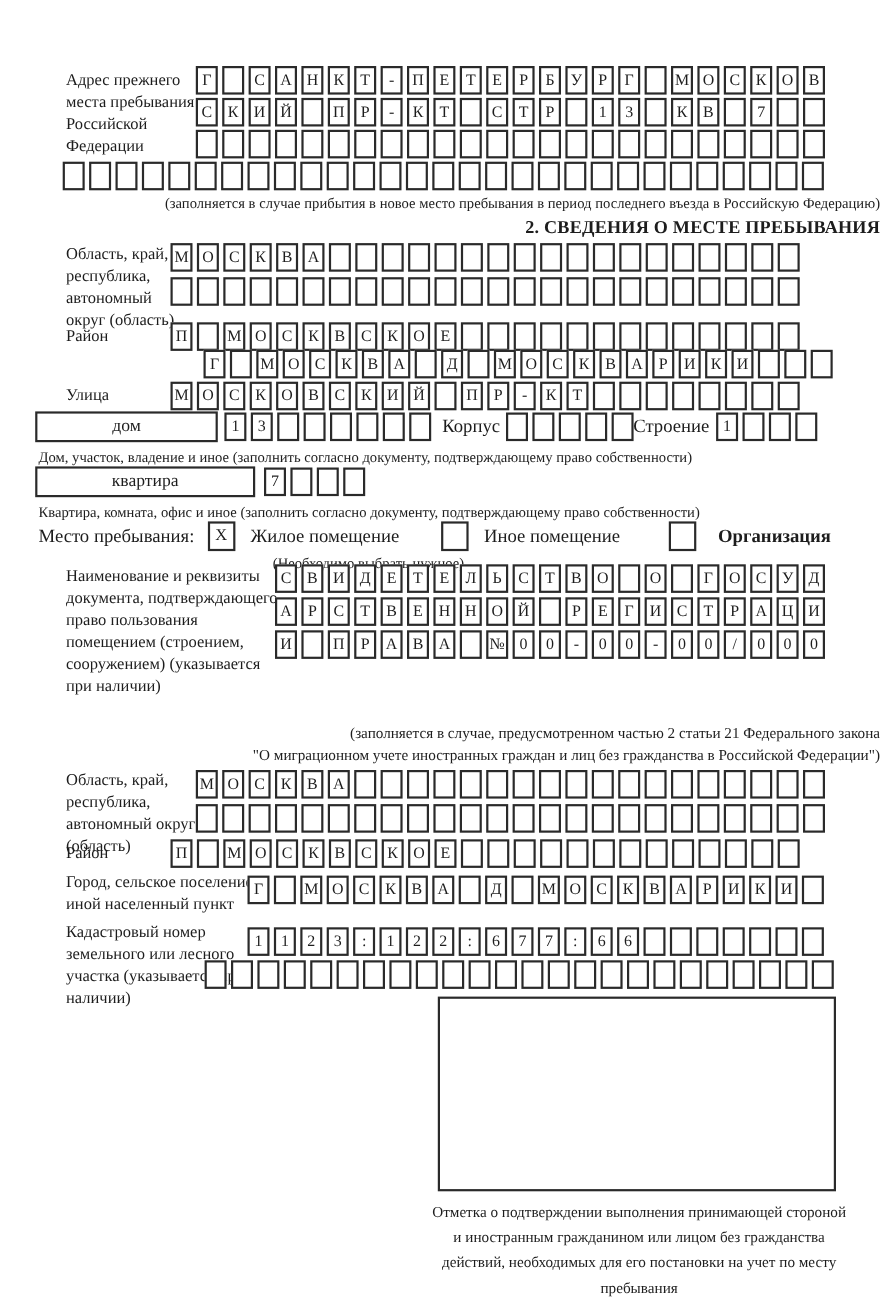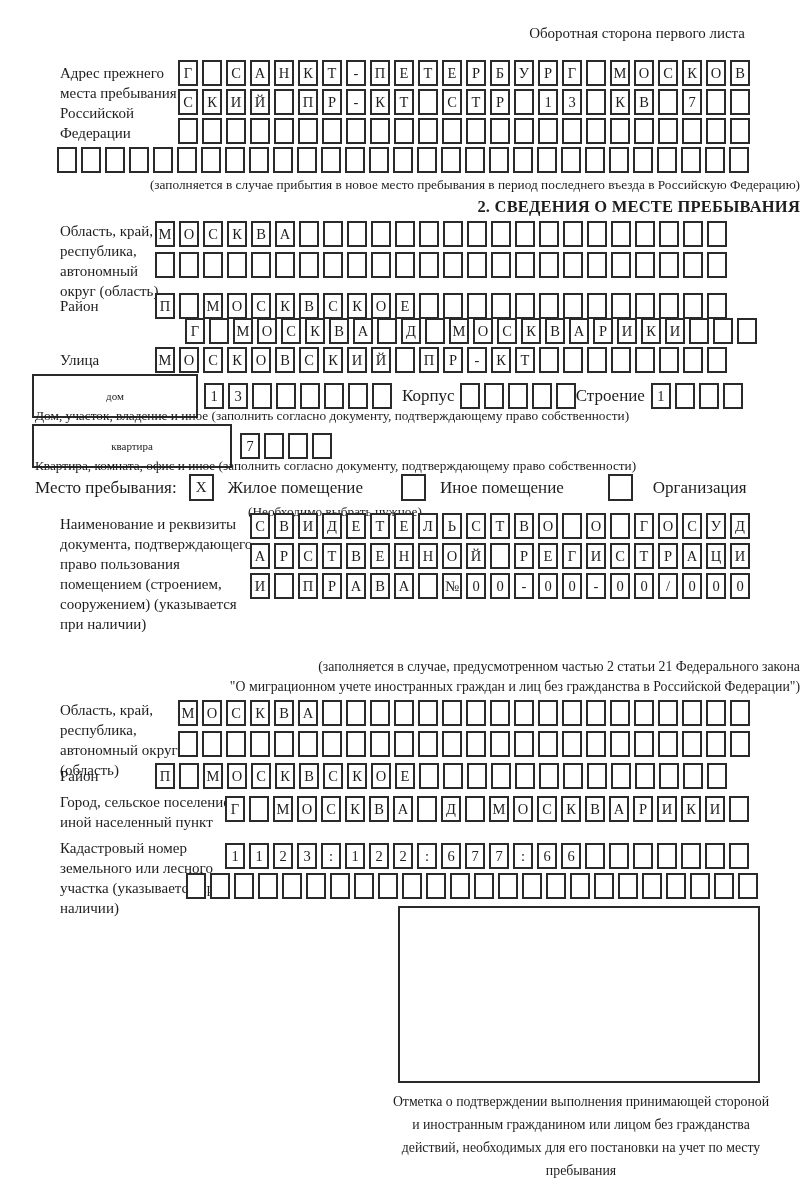--- a/index.html
+++ b/index.html
@@ -9,32 +9,31 @@
   .lbl{font-size:15px;line-height:20px;}
   .note{font-size:13.3px;line-height:17px;}
   .center{left:0;width:800px;text-align:right;}
   .title{font-size:16.5px;font-weight:bold;letter-spacing:.2px;}
   .boxrow{display:flex;gap:4px;}
   .cell{box-sizing:border-box;flex:0 0 20px;width:20px;height:26px;border:2px solid #2a2a2a;
         display:inline-flex;align-items:center;justify-content:center;
         font-size:14.5px;background:#fff;}
   .chk{box-sizing:border-box;display:inline-flex;width:25px;height:27px;border:2px solid #2a2a2a;
        align-items:center;justify-content:center;font-size:15px;}
-  .widebox{box-sizing:border-box;border:2px solid #2a2a2a;height:44px;display:inline-flex;
-           align-items:center;justify-content:center;font-size:11px;}
+  .widebox{box-sizing:border-box;border:2px solid #2a2a2a;height:28px;display:inline-flex;
+           align-items:center;justify-content:center;font-size:16px;}
   .flexrow{display:flex;align-items:center;}
   .mlabel{font-size:17px;white-space:nowrap;}
   .bigbox{box-sizing:border-box;border:2px solid #2a2a2a;background:#fff;}
 </style>
 </head>
 <body>
 
 <div class="page">
 
-  <div class="abs lbl" style="top:23px;right:55px;">Оборотная сторона первого листа</div>
 
   <div class="abs lbl" style="left:60px;top:63px;width:130px;">Адрес прежнего места пребывания в Российской Федерации</div>
   <div class="abs boxrow" style="left:178px;top:60px;">
       <span class="cell">Г</span>
       <span class="cell"></span>
       <span class="cell">С</span>
       <span class="cell">А</span>
       <span class="cell">Н</span>
       <span class="cell">К</span>
       <span class="cell">Т</span>
@@ -321,21 +320,21 @@
   </div>
   <div class="abs note" style="left:35px;top:457px;">Квартира, комната, офис и иное (заполнить согласно документу, подтверждающему право собственности)</div>
 
   <div class="abs flexrow" style="left:35px;top:474px;">
     <span class="mlabel">Место пребывания:</span>
     <span class="chk" style="margin-left:12px;">X</span>
     <span class="mlabel" style="margin-left:14px;">Жилое помещение</span>
     <span class="chk" style="margin-left:38px;"></span>
     <span class="mlabel" style="margin-left:14px;">Иное помещение</span>
     <span class="chk" style="margin-left:44px;"></span>
-    <span class="mlabel" style="margin-left:20px;">Организация</span>
+    <span class="mlabel" style="margin-left:20px;font-weight:bold;">Организация</span>
   </div>
   <div class="abs note" style="left:248px;top:503px;">(Необходимо выбрать нужное)</div>
 
   <div class="abs lbl" style="left:60px;top:514px;width:200px;">Наименование и реквизиты документа, подтверждающего право пользования помещением (строением, сооружением) (указывается при наличии)</div>
   <div class="abs boxrow" style="left:250px;top:513px;">
       <span class="cell">С</span>
       <span class="cell">В</span>
       <span class="cell">И</span>
       <span class="cell">Д</span>
       <span class="cell">Е</span>

